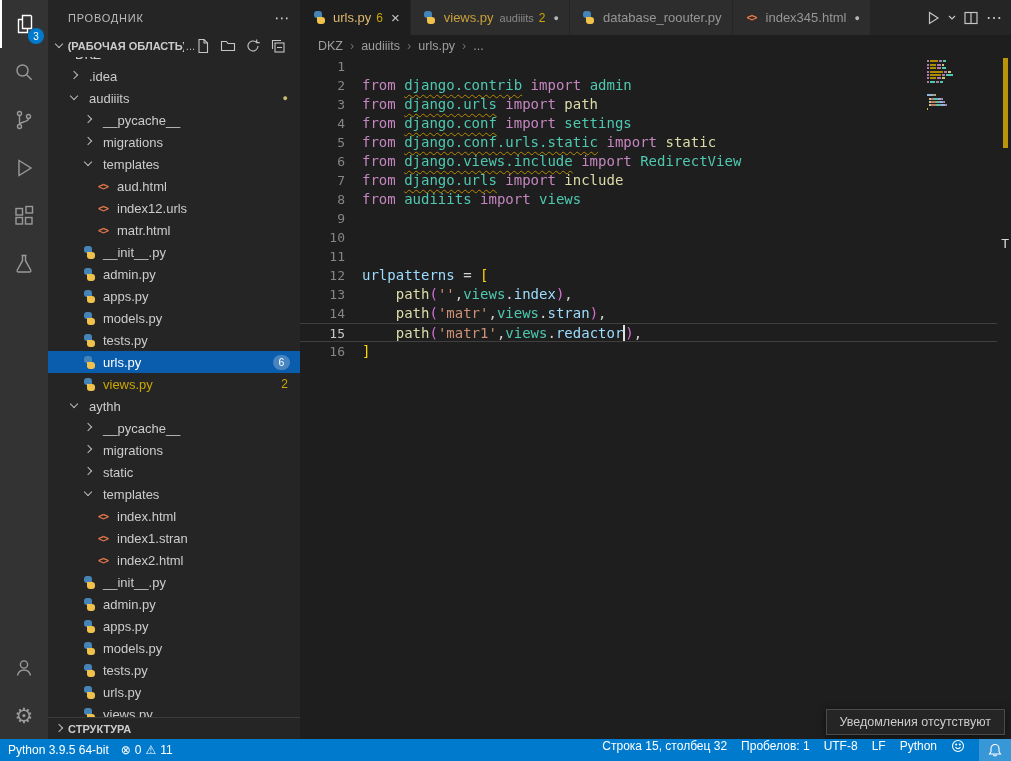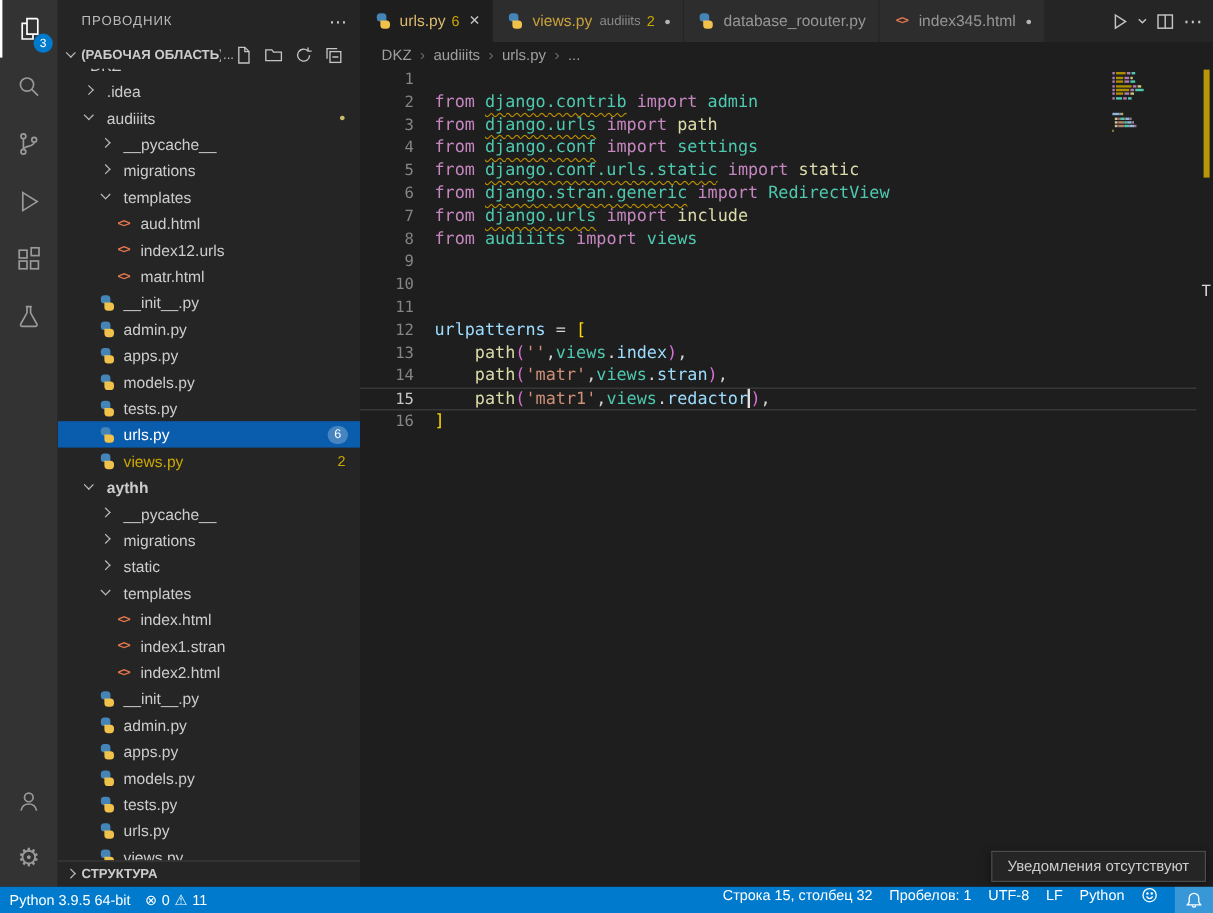--- a/index.html
+++ b/index.html
@@ -306,21 +306,21 @@
           <span class="slot">
             <span class="pyicon">
               <i class="b"></i>
               <i class="y"></i>
             </span>
           </span>
           <span class="label">views.py</span>
           <span class="spacer"></span>
           <span class="badge-warn">2</span>
         </div>
-        <div class="row" style="padding-left: 18px; font-weight: bold;">
+        <div class="row" style="padding-left: 18px;">
           <span class="slot">
             <span class="chev open"></span>
           </span>
           <span class="label">aythh</span>
           <span class="spacer"></span>
         </div>
         <div class="row" style="padding-left: 32px;">
           <span class="slot">
             <span class="chev"></span>
           </span>
@@ -529,21 +529,21 @@
       <div class="cl">
         <span class="g">4</span>
         <span class="cc"><span class="tok-k">from</span><span class="tok-p"> </span><span class="tok-m sq">django.conf</span><span class="tok-p"> </span><span class="tok-k">import</span><span class="tok-p"> </span><span class="tok-m">settings</span></span>
       </div>
       <div class="cl">
         <span class="g">5</span>
         <span class="cc"><span class="tok-k">from</span><span class="tok-p"> </span><span class="tok-m sq">django.conf.urls.static</span><span class="tok-p"> </span><span class="tok-k">import</span><span class="tok-p"> </span><span class="tok-f">static</span></span>
       </div>
       <div class="cl">
         <span class="g">6</span>
-        <span class="cc"><span class="tok-k">from</span><span class="tok-p"> </span><span class="tok-m sq">django.stran.generic</span><span class="tok-p"> </span><span class="tok-k">import</span><span class="tok-p"> </span><span class="tok-m">RedirectView</span></span>
+        <span class="cc"><span class="tok-k">from</span><span class="tok-p"> </span><span class="tok-m sq">django.views.include</span><span class="tok-p"> </span><span class="tok-k">import</span><span class="tok-p"> </span><span class="tok-m">RedirectView</span></span>
       </div>
       <div class="cl">
         <span class="g">7</span>
         <span class="cc"><span class="tok-k">from</span><span class="tok-p"> </span><span class="tok-m sq">django.urls</span><span class="tok-p"> </span><span class="tok-k">import</span><span class="tok-p"> </span><span class="tok-f">include</span></span>
       </div>
       <div class="cl">
         <span class="g">8</span>
         <span class="cc"><span class="tok-k">from</span><span class="tok-p"> </span><span class="tok-m">audiiits</span><span class="tok-p"> </span><span class="tok-k">import</span><span class="tok-p"> </span><span class="tok-m">views</span></span>
       </div>
       <div class="cl">

